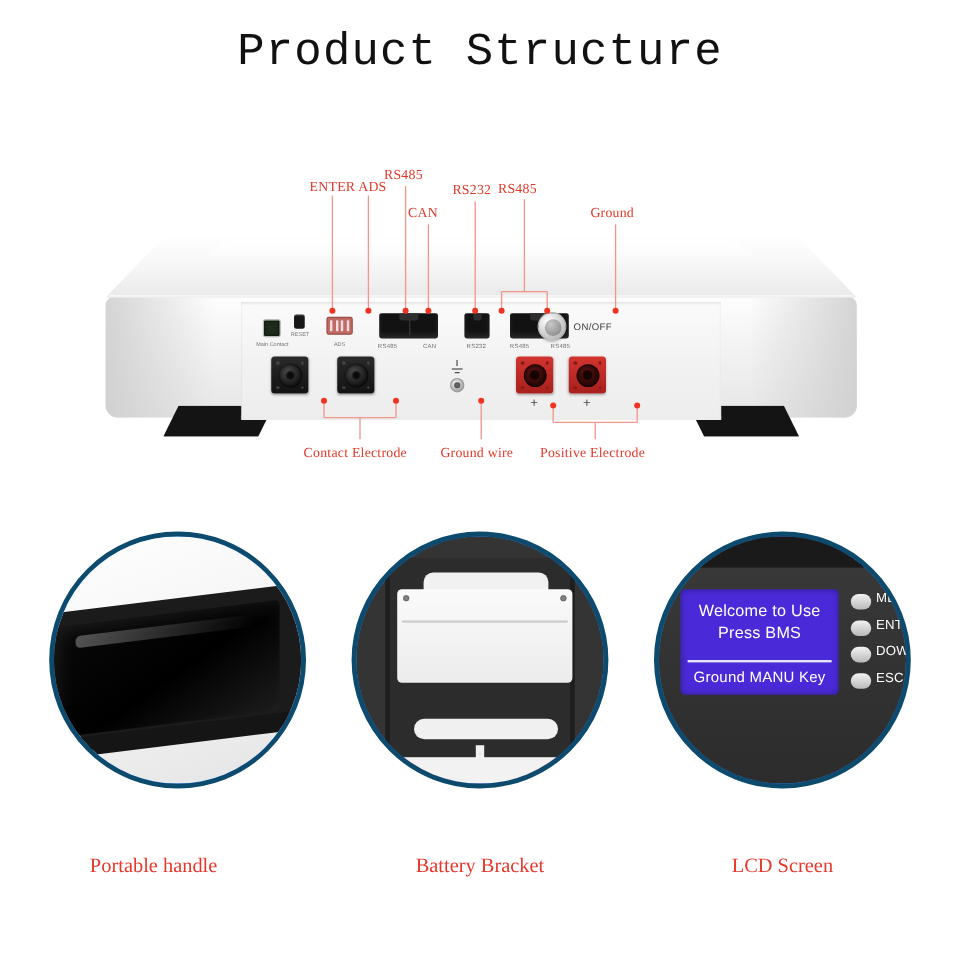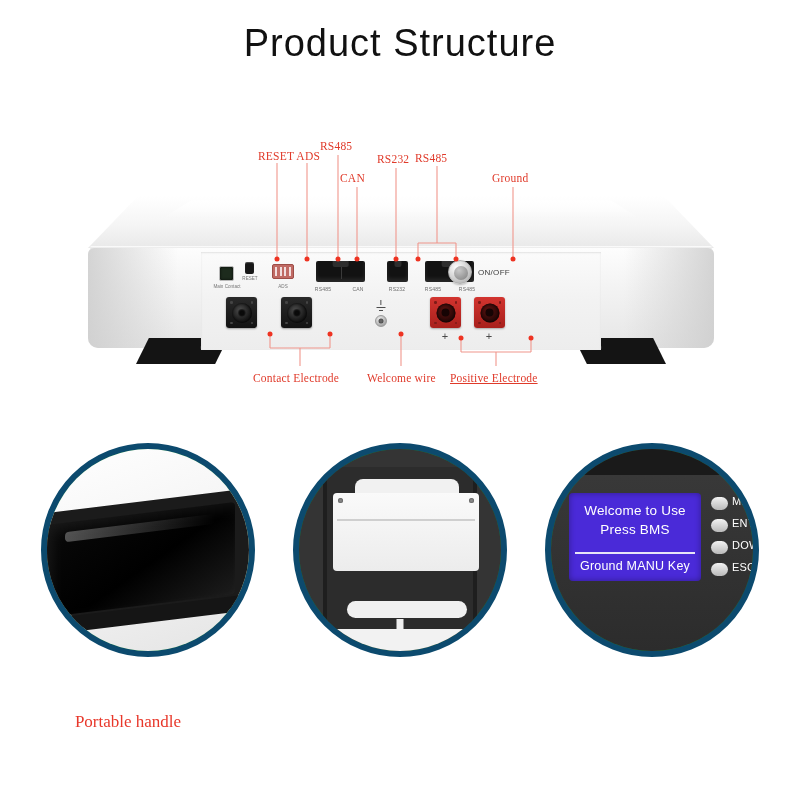--- a/index.html
+++ b/index.html
@@ -14,21 +14,21 @@
     position: relative;
     width: 800px; height: 800px;
     background: #ffffff;
   }
 
   
   .title {
     position: absolute;
     top: 22px; left: 0; width: 800px;
     text-align: center;
-    font-family: Liberation Sans, sans-serif;
+    font-family: Liberation Mono, monospace;
     font-size: 38px;
     font-weight: 400;
     color: #111111;
     letter-spacing: 1px;
   }
 
   
   .device-wrap {
     position: absolute;
     left: 88px; top: 196px;
@@ -272,23 +272,23 @@
     width: 5px; height: 5px; border-radius: 50%;
     background: #ee3322;
     transform: translate(-50%,-50%);
   }
 
   
   .detail {
     position: absolute;
     width: 214px; height: 214px;
     border-radius: 50%;
-    border: 6px solid #0c4a6e;
+    border: 4px solid #0c4a6e;
     overflow: hidden;
-    background: #15803d;
+    background: #3b82f6;
   }
   .d-caption {
     position: absolute;
     width: 260px;
     text-align: center;
     font-family: "Liberation Serif", serif;
     font-size: 17px;
     color: #e8372a;
   }
 
@@ -551,30 +551,30 @@
   <div class="dot" style="left:418px; top:259px;"></div>
   <div class="dot" style="left:456px; top:259px;"></div>
   <div class="dot" style="left:513px; top:259px;"></div>
 
   <div class="dot" style="left:270px; top:334px;"></div>
   <div class="dot" style="left:330px; top:334px;"></div>
   <div class="dot" style="left:401px; top:334px;"></div>
   <div class="dot" style="left:461px; top:338px;"></div>
   <div class="dot" style="left:531px; top:338px;"></div>
 
-  <div class="cl-label" style="left:258px; top:150px;">RESET ADS</div>
+  <div class="cl-label" style="left:258px; top:150px;">ENTER ADS</div>
   <div class="cl-label" style="left:320px; top:140px;">RS485</div>
   <div class="cl-label" style="left:340px; top:172px;">CAN</div>
   <div class="cl-label" style="left:377px; top:153px;">RS232</div>
   <div class="cl-label" style="left:415px; top:152px;">RS485</div>
   <div class="cl-label" style="left:492px; top:172px;">Ground</div>
 
   <div class="cl-label" style="left:253px; top:372px;">Contact Electrode</div>
-  <div class="cl-label" style="left:367px; top:372px;">Welcome wire</div>
-  <div class="cl-label" style="left:450px; top:372px;text-decoration:underline;">Positive Electrode</div>
+  <div class="cl-label" style="left:367px; top:372px;">Ground wire</div>
+  <div class="cl-label" style="left:450px; top:372px;">Positive Electrode</div>
 
   <div class="detail" style="left:41px; top:443px;">
     <div class="handle-bg"></div>
     <div class="handle-frame"></div>
     <div class="handle-gloss"></div>
     <div class="handle-lip"></div>
   </div>
   <div class="d-caption" style="left:-2px; top:712px;">Portable handle</div>
 
   <div class="detail" style="left:293px; top:443px;">
@@ -588,20 +588,21 @@
       <div class="brk-screw" style="left:5px;  top:5px;"></div>
       <div class="brk-screw" style="right:5px; top:5px;"></div>
     </div>
     <div class="brk-slot"></div>
     <div class="brk-tab"></div>
     <div class="brk-bottom">
       <div class="brk-screw" style="left:10px;  top:6px;"></div>
       <div class="brk-screw" style="right:10px; top:6px;"></div>
     </div>
   </div>
+  <div class="d-caption" style="left:270px; top:712px;">Battery Bracket</div>
 
   <div class="detail" style="left:545px; top:443px;">
     <div class="lcd-bg"></div>
     <div class="lcd-top-edge"></div>
 
     <div class="lcd-screen">
       <div class="lcd-txt l1">Welcome to Use</div>
       <div class="lcd-txt l2">Press BMS</div>
       <div class="lcd-line"></div>
       <div class="lcd-txt l3">Ground MANU Key</div>
@@ -610,14 +611,15 @@
     <div class="lcd-btn" style="top:48px;"></div>
     <div class="lcd-btn" style="top:70px;"></div>
     <div class="lcd-btn" style="top:92px;"></div>
     <div class="lcd-btn" style="top:114px;"></div>
 
     <div class="lcd-btn-lbl" style="top:46px;">MENU</div>
     <div class="lcd-btn-lbl" style="top:68px;">ENTER</div>
     <div class="lcd-btn-lbl" style="top:90px;">DOWN</div>
     <div class="lcd-btn-lbl" style="top:112px;">ESC</div>
   </div>
+  <div class="d-caption" style="left:522px; top:712px;">LCD Screen</div>
 
 </div>
 
 </body></html>

